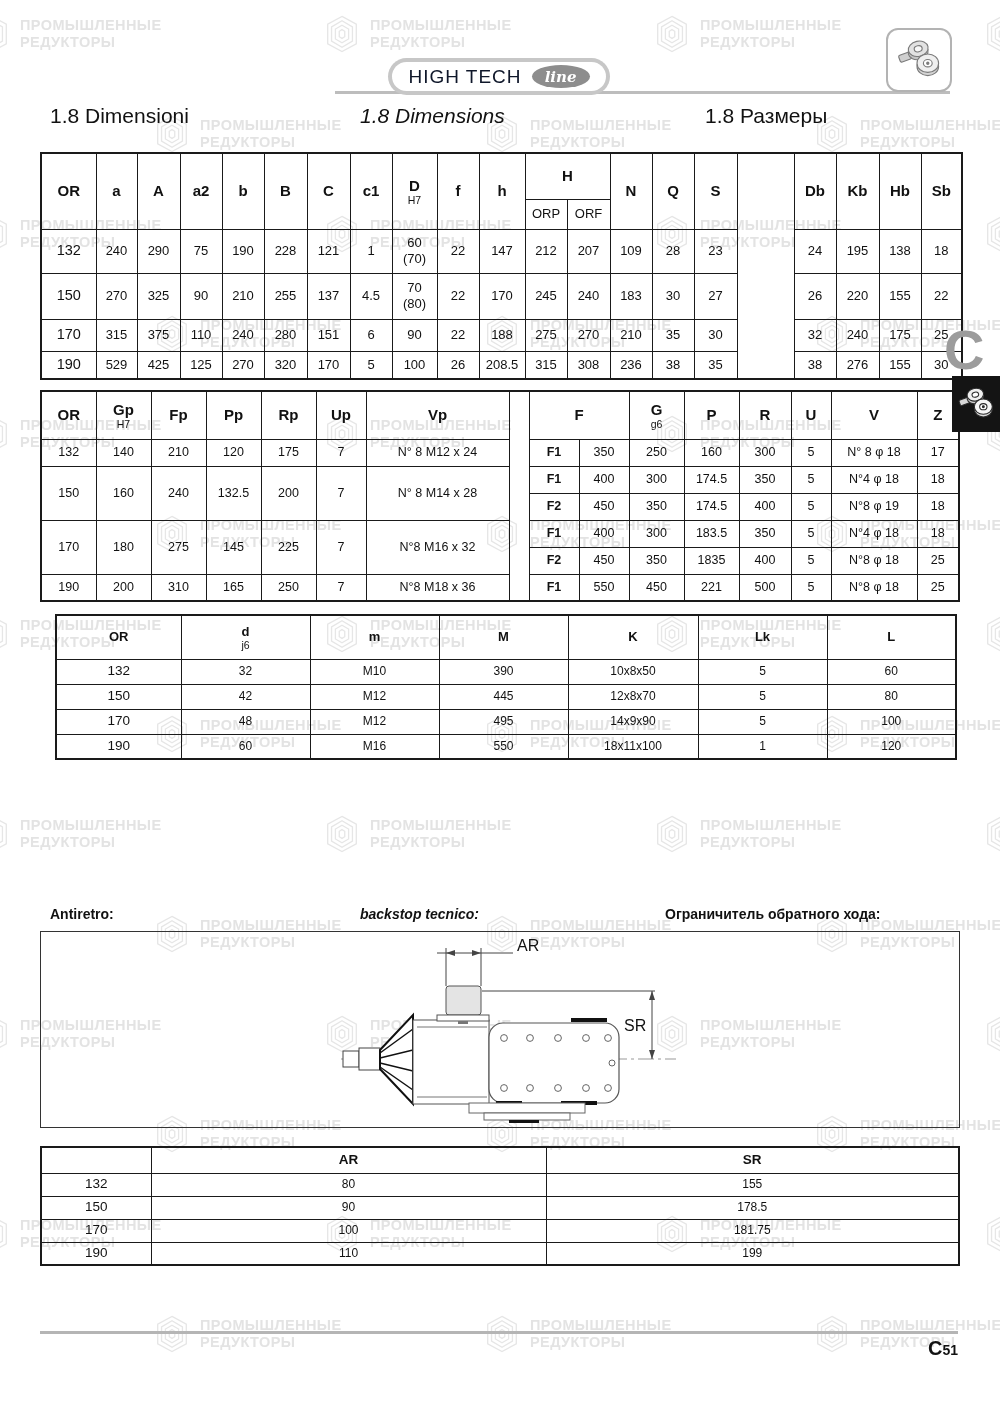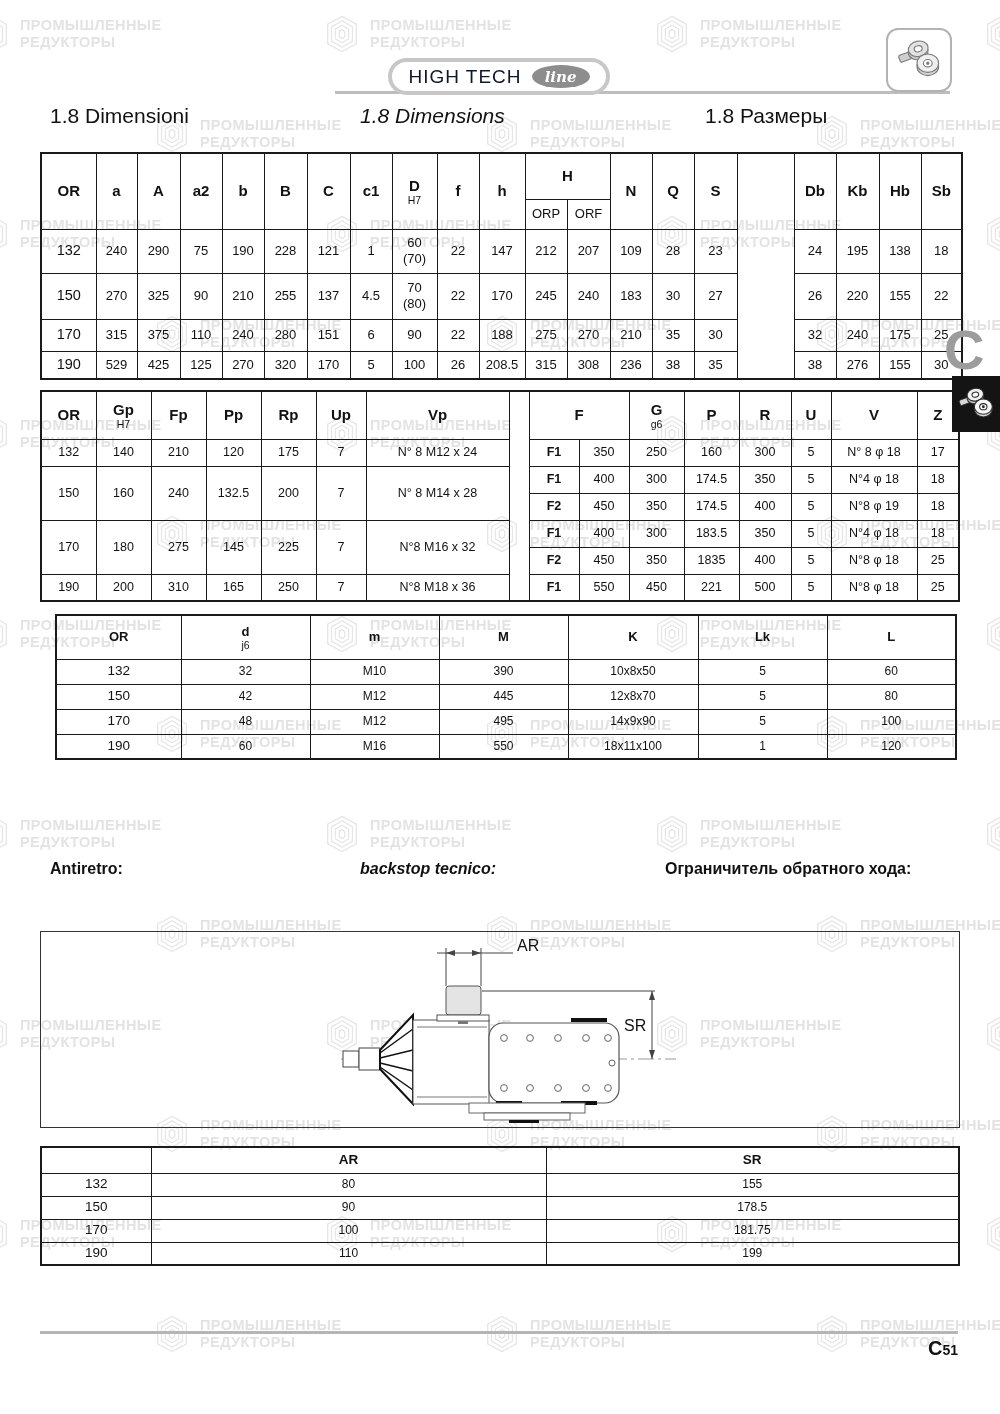--- a/index.html
+++ b/index.html
@@ -53,21 +53,21 @@
   #t3 tr{height:25px;}
   #t3 tr:first-child{height:44px;}
   #t3 th{font-size:13px;}
   #t3 td{font-size:12px;}
   #t3 td.lab{font-size:13.5px;}
   
   .note{position:absolute;left:50px;top:794px;font-size:12.5px;color:#111;}
   .note sup{font-size:9px;}
   .note i{font-style:italic;}
   
-  .anti{position:absolute;top:860px;font-size:16px;font-weight:bold;}
+  .anti{position:absolute;top:906px;font-size:14px;font-weight:bold;}
   .anti.it{left:50px;}
   .anti.en{left:360px;font-style:italic;}
   .anti.ru{left:665px;}
   
   .diagram-box{position:absolute;left:40px;top:931px;width:918px;height:195px;border:1.5px solid #333;}
   
   #t4{left:40px;top:1146px;width:918px;}
   #t4 tr{height:23px;}
   #t4 tr:first-child{height:26px;}
   #t4 th{font-size:13.5px;}

